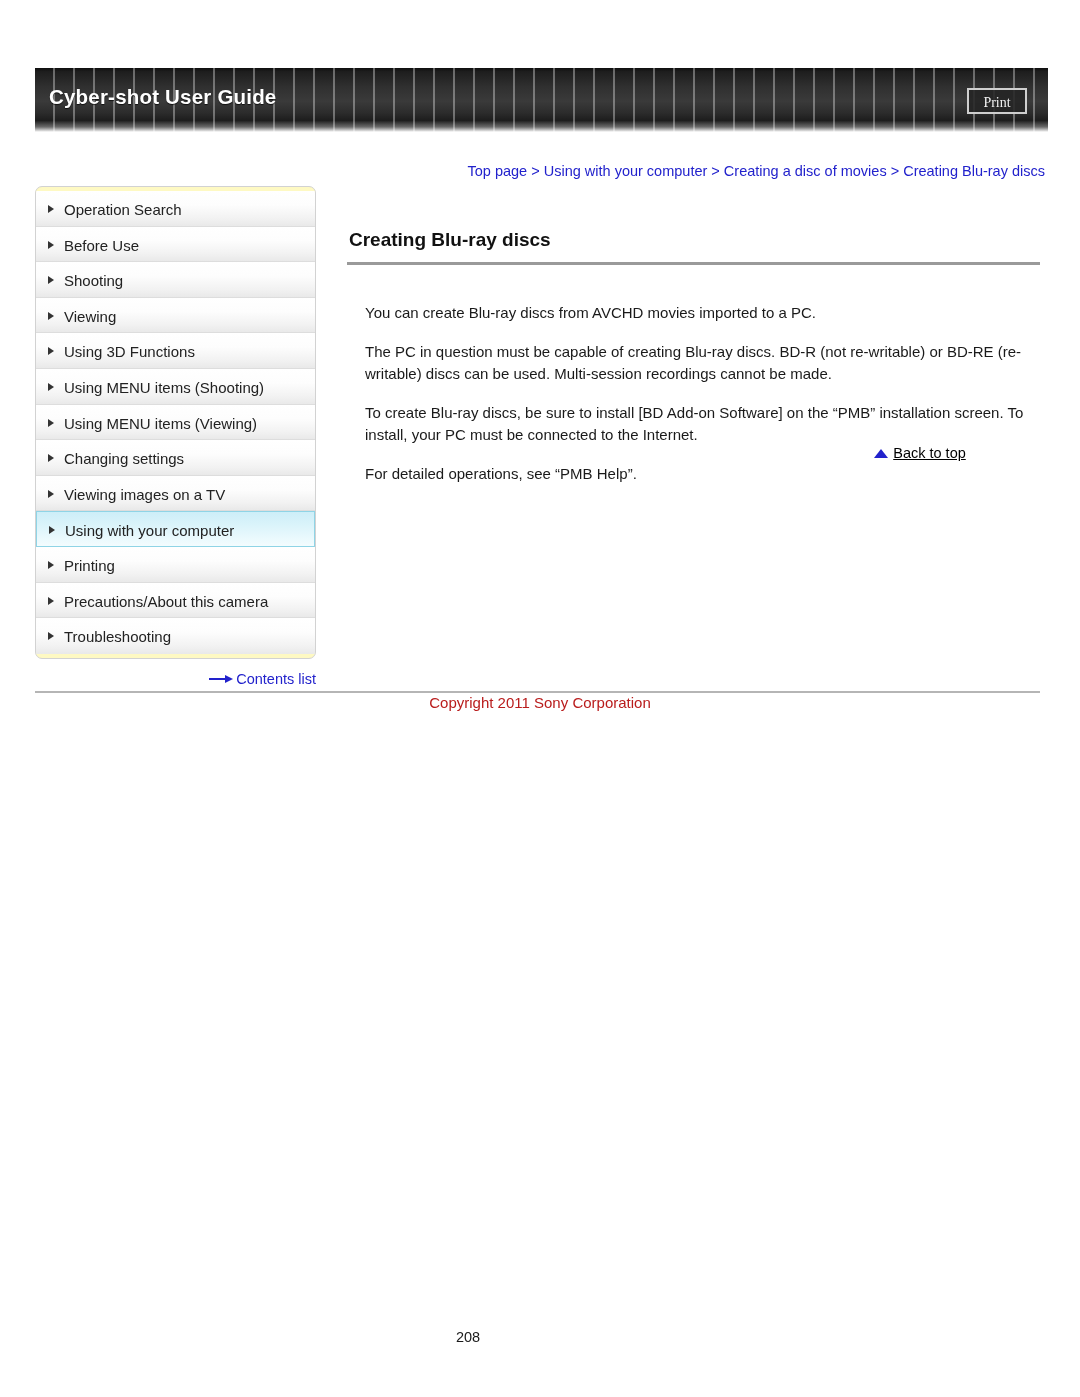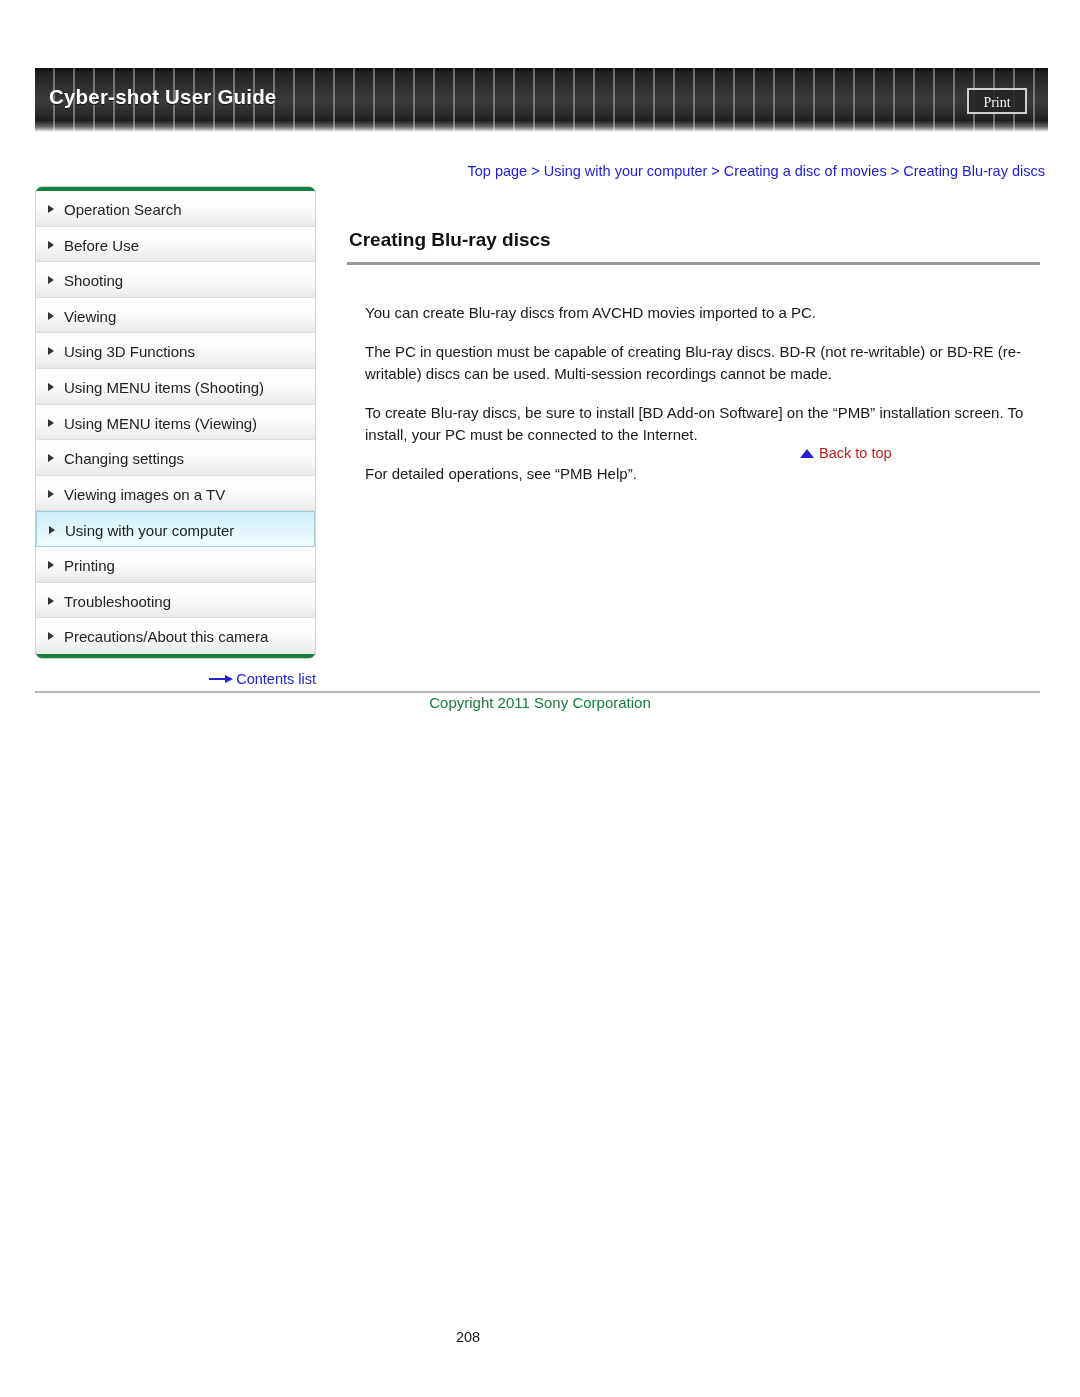--- a/index.html
+++ b/index.html
@@ -84,21 +84,21 @@
   .breadcrumb .sep { color: #2222cc; }
 
   
   .sidebar {
     position: absolute;
     left: 35px;
     top: 186px;
     width: 281px;
     border: 1px solid #d2d2d2;
     border-radius: 7px;
-    background: #15803d;
+    background: #fef9c3;
     box-sizing: border-box;
     overflow: hidden;
     padding-top: 4px;
     padding-bottom: 4px;
   }
   .nav-item {
     position: relative;
     height: 35.6px;
     line-height: 35.6px;
     padding-left: 12px;
@@ -205,25 +205,26 @@
     line-height: 22.6px;
     color: #1a1a1a;
   }
   .body-text p { margin: 16px; }
 
   .back-to-top {
     position: absolute;
     left: 800px;
     top: 445px;
     width: 240px;
-    text-align: left;
+    text-align: center;
     font-size: 14.5px;
-    color: #b91c1c;
+    color: #000000;
     cursor: pointer;
     white-space: nowrap;
+    text-decoration: underline;
   }
   .tri-up {
     display: inline-block;
     width: 0; height: 0;
     border-left: 7px solid transparent;
     border-right: 7px solid transparent;
     border-bottom: 9px solid #2222cc;
     vertical-align: middle;
     margin-right: 5px;
     position: relative;
@@ -239,21 +240,21 @@
     height: 2px;
     background: #b5b5b5;
   }
   .copyright {
     position: absolute;
     left: 240px;
     top: 694px;
     width: 600px;
     text-align: center;
     font-size: 15px;
-    color: #15803d;
+    color: #b91c1c;
     white-space: nowrap;
   }
   .page-number {
     position: absolute;
     left: 0;
     top: 1329px;
     width: 936px;
     text-align: center;
     font-size: 14.5px;
     color: #1a1a1a;
@@ -299,24 +300,24 @@
   <div class="nav-item">
     <span class="bullet"></span><span class="nav-label">Viewing images on a TV</span>
   </div>
   <div class="nav-item active">
     <span class="bullet"></span><span class="nav-label">Using with your computer</span>
   </div>
   <div class="nav-item">
     <span class="bullet"></span><span class="nav-label">Printing</span>
   </div>
   <div class="nav-item">
+    <span class="bullet"></span><span class="nav-label">Precautions/About this camera</span>
+  </div>
+  <div class="nav-item">
     <span class="bullet"></span><span class="nav-label">Troubleshooting</span>
-  </div>
-  <div class="nav-item">
-    <span class="bullet"></span><span class="nav-label">Precautions/About this camera</span>
   </div>
 </div>
 
 <div class="contents-list">
   <span class="arrow-right"></span><span>Contents list</span>
 </div>
 
 <div class="page-title">Creating Blu-ray discs</div>
 <div class="title-rule"></div>
 

